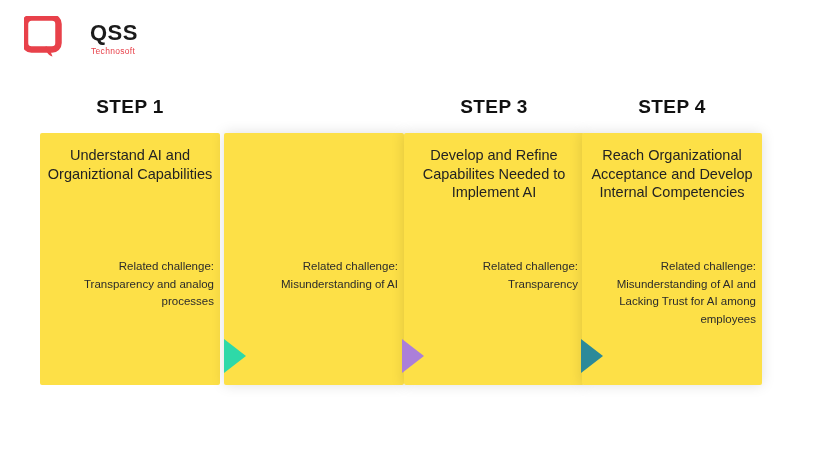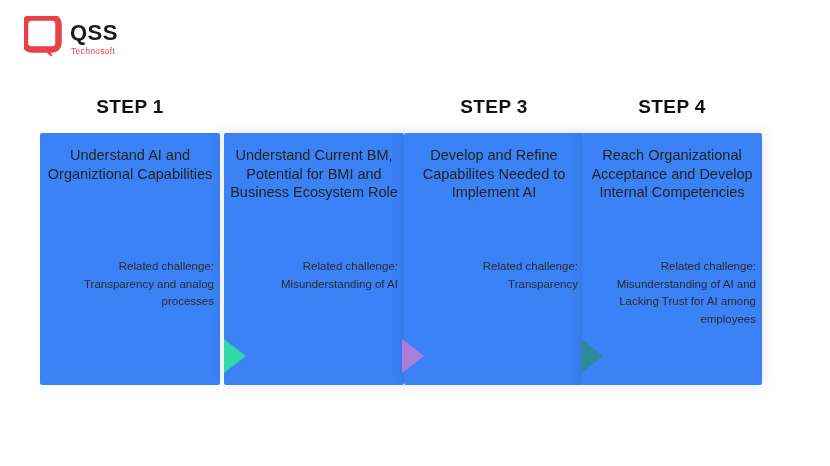--- a/index.html
+++ b/index.html
@@ -32,20 +32,21 @@
     width: 38px;
     height: 42px;
     position: relative;
     flex: 0 0 auto;
   }
   .logo-text-block {
     padding-top: 6px;
     display: flex;
     flex-direction: column;
     align-items: flex-start;
+    margin-left: 20px;
   }
   .logo-title {
     font-size: 22px;
     font-weight: bold;
     letter-spacing: 0.5px;
     color: #1b1b1b;
     line-height: 1;
   }
   .logo-sub {
     font-size: 8.5px;
@@ -77,21 +78,21 @@
   .col-3 { left: 392px; }
   .col-4 { left: 570px; width: 180px; }
 
   
   .panel {
     position: absolute;
     left: 0;
     top: 37px;
     width: 100%;
     height: 252px;
-    background: #3b82f6;
+    background: #fde047;
     border-radius: 2px;
   }
   .panel.raised {
     box-shadow: 0 0 14px rgba(0,0,0,0.13);
   }
 
   .step-heading {
     position: absolute;
     top: 0;
     left: 0;
@@ -178,21 +179,20 @@
         <div class="panel-inner">
           <div class="step-title">Understand AI and Organiztional Capabilities</div>
           <div class="challenge challenge-1">Related challenge: Transparency and analog processes</div>
         </div>
       </div>
     </div>
 
     <div class="col col-2">
       <div class="panel raised">
         <div class="panel-inner">
-          <div class="step-title">Understand Current BM, Potential for BMI and Business Ecosystem Role</div>
           <div class="challenge challenge-2">Related challenge: Misunderstanding of AI</div>
         </div>
       </div>
     </div>
 
     <div class="col col-3">
       <div class="step-heading">STEP 3</div>
       <div class="panel raised">
         <div class="panel-inner">
           <div class="step-title">Develop and Refine Capabilites Needed to Implement AI</div>

